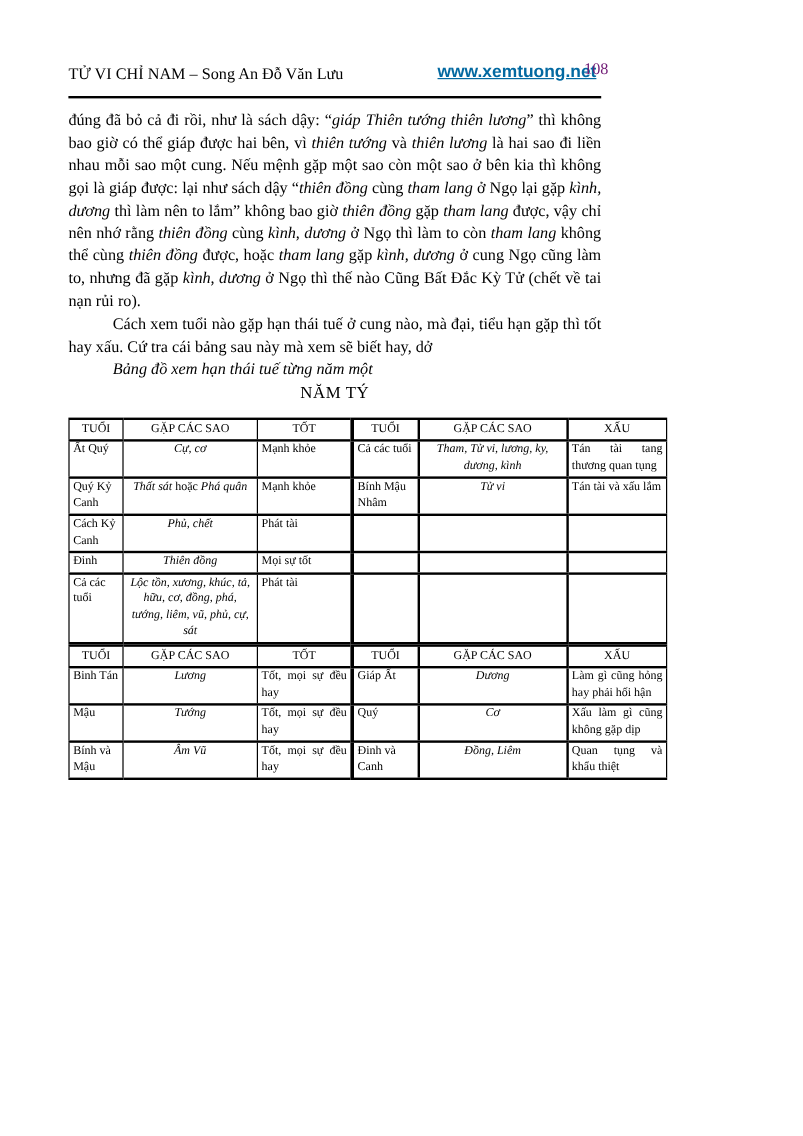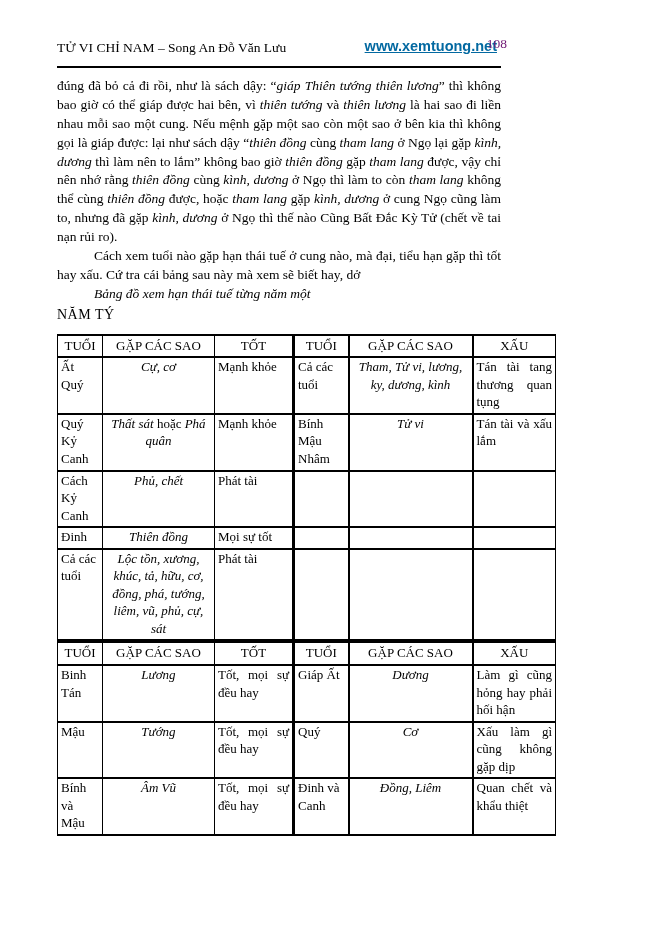--- a/index.html
+++ b/index.html
@@ -4,49 +4,49 @@
 <style>
   * { box-sizing: border-box; }
   html, body { margin: 0; padding: 0; }
   body {
     width: 669px; height: 947px;
     background: #ffffff; color: #000000;
     font-family: "Liberation Serif", "DejaVu Serif", serif;
     font-size: 13.5px;
     overflow: hidden;
   }
-  .page { position: relative; padding: 30px 57px 0 57px; width: 558px; }
+  .page { position: relative; padding: 30px 57px 0 57px; width: 558px; margin-top: 14px; }
 
   
   .page-header { position: relative; height: 36px; }
   .book-title { position: absolute; left: 0; top: 10px; font-size: 13.5px; white-space: nowrap; }
   .site-link {
     position: absolute; right: 4px; top: 8px;
     font-family: "Liberation Sans", "DejaVu Sans", sans-serif;
     font-weight: bold; font-size: 14.5px;
     color: #0369a1; text-decoration: underline;
     white-space: nowrap; z-index: 1;
   }
   .page-number { position: absolute; right: -6px; top: 6px; font-size: 13.5px; color: #701a75; z-index: 2; }
   .header-rule { height: 0; border-top: 2px solid #000; margin: 0 0 9px 0; }
 
   
   p.body-text { margin: 0; text-align: justify; line-height: 1.4; }
   p.indented { text-indent: 37px; }
   p.caption { margin: 0 0 0 37px; font-style: italic; line-height: 1.4; }
   h3.section-heading {
-    margin: 3px 0 11px 0; text-align: left;
+    margin: 3px 0 11px 0; text-align: center;
     font-size: 14px; font-weight: normal; letter-spacing: 0.5px;
   }
   h3.second { margin-top: 7px; }
 
   
   table.thai-tue-table {
     border-collapse: collapse; table-layout: fixed;
-    width: 498px; font-size: 13px; margin: 0;
+    width: 498px; font-size: 10px; margin: 0;
   }
   table.thai-tue-table th, table.thai-tue-table td {
     border: 2px solid #000;
     border-left-width: 1px; border-right-width: 1px;
     padding: 0 3px 2px 3px;
     vertical-align: top; line-height: 1.35;
     overflow: hidden;
   }
   table.thai-tue-table th {
     font-weight: normal; text-align: center; padding-top: 1px;
@@ -169,18 +169,18 @@
           <td class="col4">Quý</td>
           <td class="col5"><i>Cơ</i></td>
           <td class="col6">Xấu làm gì cũng không gặp dịp</td>
         </tr>
         <tr>
           <td class="col1">Bính và Mậu</td>
           <td class="col2"><i>Âm Vũ</i></td>
           <td class="col3">Tốt, mọi sự đều hay</td>
           <td class="col4">Đinh và Canh</td>
           <td class="col5"><i>Đồng, Liêm</i></td>
-          <td class="col6">Quan chết và khẩu thiệt</td>
+          <td class="col6">Quan tụng và khẩu thiệt</td>
         </tr>
       </tbody>
     </table>
 
 </div>
 
 </body></html>

